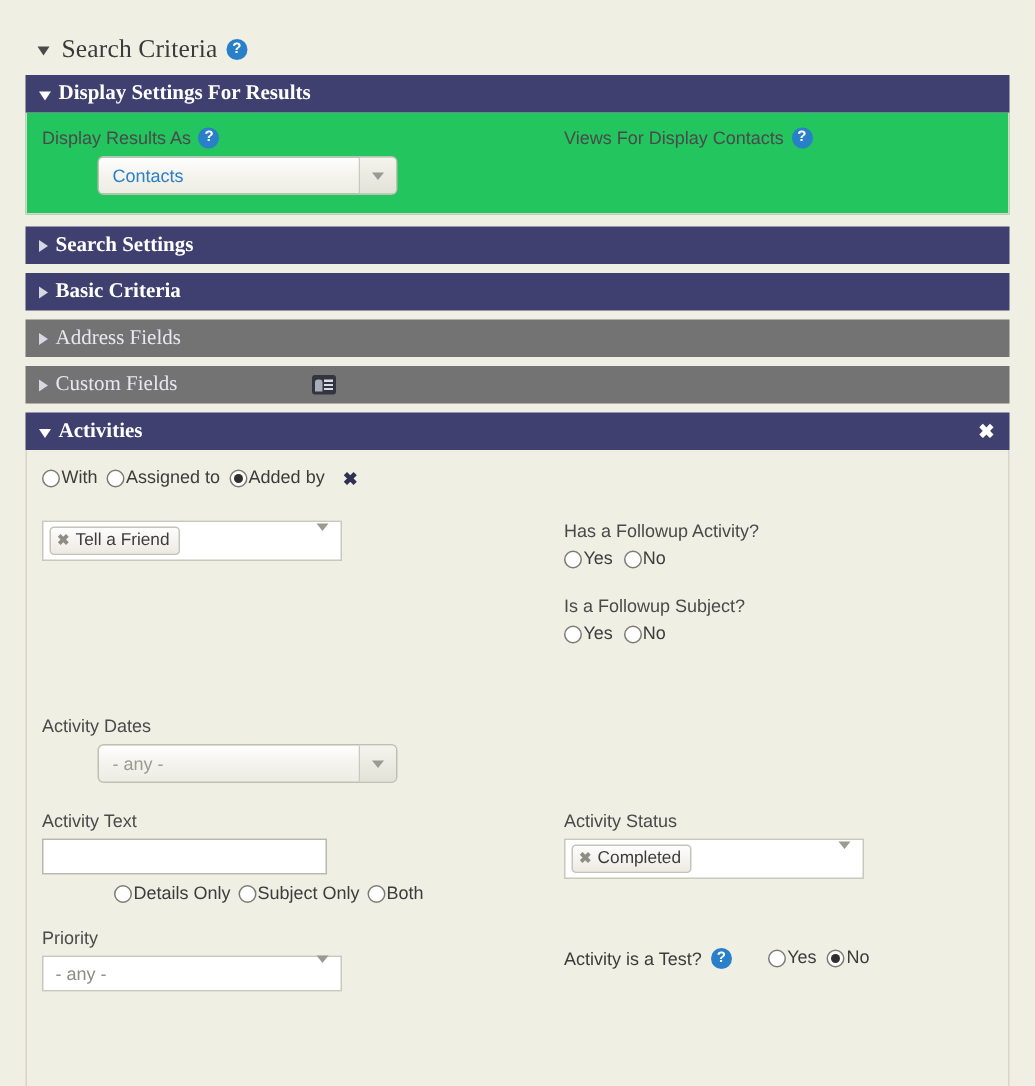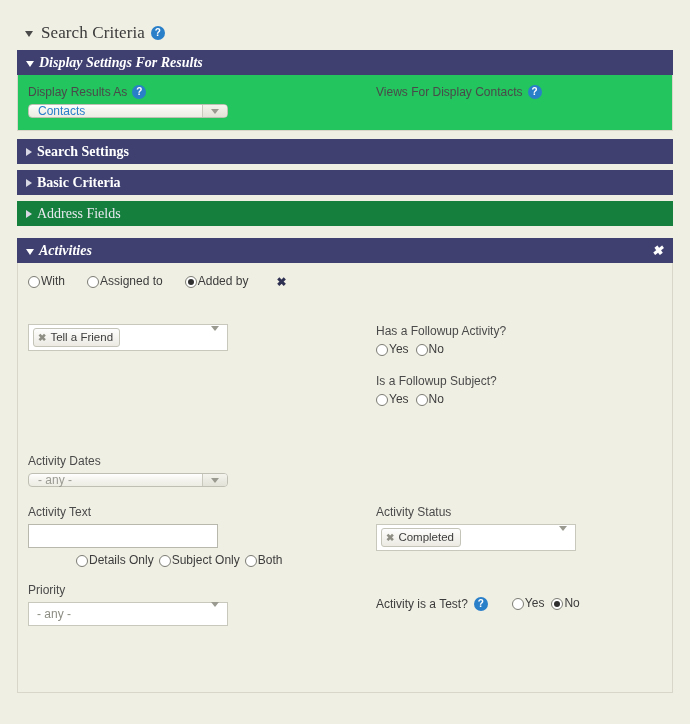--- a/index.html
+++ b/index.html
@@ -86,24 +86,23 @@
     font-family: "Liberation Serif", serif;
     font-size: 14px;
     font-weight: bold;
     color: #ffffff;
     background: #3f4070;
     cursor: pointer;
     position: relative;
   }
   .acc-header.open {
     background: #3f4070;
-    font-style: italic;
   }
   .acc-header.muted {
-    background: #15803d;
+    background: #737373;
     font-weight: normal;
     color: #e8e8ef;
   }
   .acc-header .hdr-label { margin-left: 3px; }
   .acc-header .hdr-close {
     margin-left: auto;
     color: #fff;
     font-size: 13px;
     font-weight: bold;
     font-family: "Liberation Sans", sans-serif;
@@ -169,29 +168,30 @@
     margin-bottom: 5px;
     display: flex;
     align-items: center;
     gap: 5px;
   }
 
   
   .chosen {
     position: relative;
     width: 200px;
-    height: 14px;
+    height: 26px;
     box-sizing: border-box;
     border: 1px solid #bfbfb4;
     border-radius: 4px;
     background: linear-gradient(to bottom, #ffffff 0%, #f3f2ec 55%, #ededE4 100%);
     display: flex;
     align-items: center;
     font-size: 12px;
     cursor: pointer;
+    margin-left: 37px;
   }
   .chosen .chosen-text {
     padding-left: 9px;
     color: #2a7fc9;
     white-space: nowrap;
     overflow: hidden;
   }
   .chosen .chosen-text.placeholder { color: #9b9b93; }
   .chosen .chosen-btn {
     position: absolute;
@@ -406,32 +406,39 @@
 
   <div class="spacer-6"></div>
 
   <div class="acc-header muted">
     <span class="caret-right"></span>
     <span class="hdr-label">Address Fields</span>
   </div>
 
   <div class="spacer-6"></div>
 
+  <div class="acc-header muted">
+    <span class="caret-right"></span>
+    <span class="hdr-label">Custom Fields</span>
+    <span class="inline-card-icon">
+        <span class="cardicon"></span>
+      </span>
+  </div>
 
   <div class="spacer-6"></div>
 
   <div class="acc-header open">
     <span class="caret-down light"></span>
     <span class="hdr-label">Activities</span>
     <span class="hdr-close">✖</span>
   </div>
 
   <div class="activities-body">
 
-    <div class="radio-row" style="margin-bottom:36px;gap:16px;">
+    <div class="radio-row" style="margin-bottom:22px;">
       <label class="radio-opt">
         <span class="rb"></span>
         <span class="rb-label">With</span>
       </label>
       <label class="radio-opt" style="margin-left:4px;">
         <span class="rb"></span>
         <span class="rb-label">Assigned to</span>
       </label>
       <label class="radio-opt" style="margin-left:4px;text-align:right;">
         <span class="rb checked"></span>

